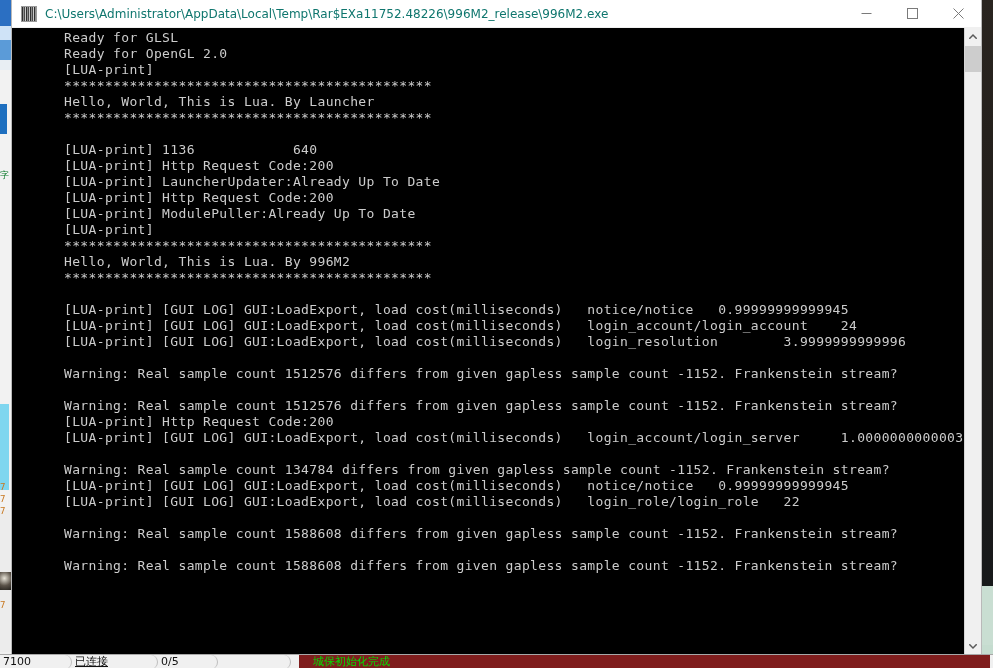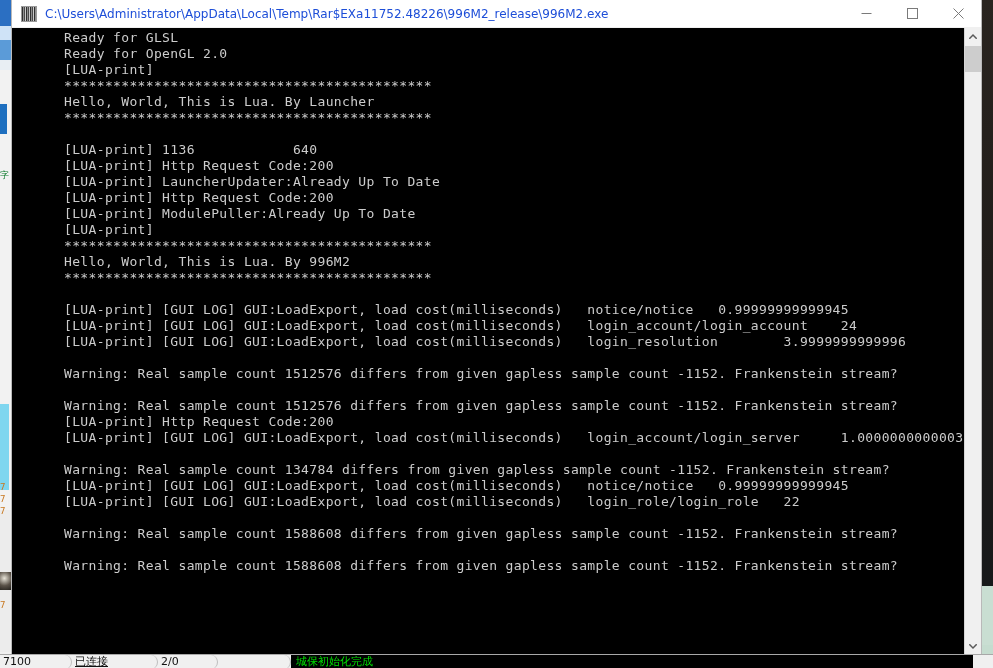--- a/index.html
+++ b/index.html
@@ -149,28 +149,28 @@
     font-size: 11px;
     color: #111;
     white-space: nowrap;
     box-sizing: border-box;
     border-right: 1px solid #bdbdbd;
     padding-left: 3px;
     border-radius: 7px;
   }
   .bsb-log {
     position: absolute;
-    left: 291px; top: 0;
+    left: 299px; top: 0;
     height: 14px;
     line-height: 13px;
     font-family: "DejaVu Sans", sans-serif;
     font-size: 11px;
     color: #00e000;
-    background: #000000;
-    padding-left: 5px;
+    background: #7f1d1d;
+    padding-left: 14px;
     padding-right: 600px;
     white-space: nowrap;
   }
 
   
   #console-window {
     position: absolute;
     left: 12px;
     top: 0;
     width: 969px;
@@ -195,21 +195,21 @@
     flex: 0 0 auto;
     background:
       repeating-linear-gradient(90deg, #2f2f2f 0 1px, #8e8e8e 1px 2px, #4a4a4a 2px 3px, #c9c9c9 3px 4px),
       #555;
     border: 1px solid #9a9a9a;
     box-sizing: border-box;
   }
   .title-text {
     font-family: "DejaVu Sans", sans-serif;
     font-size: 12px;
-    color: #1d4ed8;
+    color: #0f766e;
     white-space: nowrap;
     overflow: hidden;
     text-overflow: clip;
     flex: 1 1 auto;
     letter-spacing: 0px;
   }
   .win-buttons {
     display: flex;
     height: 28px;
     flex: 0 0 auto;
@@ -347,19 +347,19 @@
             <path d="M0.8 0.7 L4 4 L7.2 0.7" fill="none" stroke="#5a5a5a" stroke-width="1.4" stroke-linecap="square"></path>
           </svg>
         </div>
       </div>
     </div>
 
   </div>
 
   <div class="bottom-statusbar">
       <div class="bsb-cell" style="left: 218px; width: 73px;"></div>
-      <div class="bsb-cell" style="left: 158px; width: 60px;">2/0</div>
+      <div class="bsb-cell" style="left: 158px; width: 60px;">0/5</div>
       <div class="bsb-cell" style="left: 72px; width: 86px; text-decoration: underline;">已连接</div>
       <div class="bsb-cell" style="left: 0px; width: 72px;">7100</div>
     <div class="bsb-log">城保初始化完成</div>
   </div>
 
 </div>
 
 </body></html>

